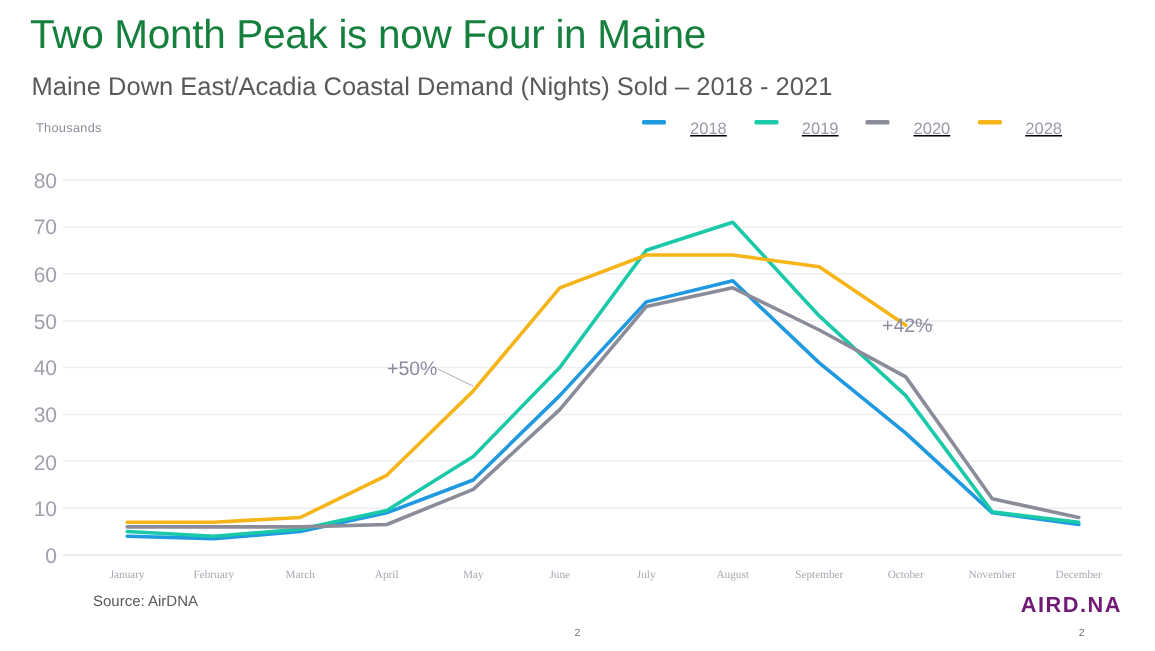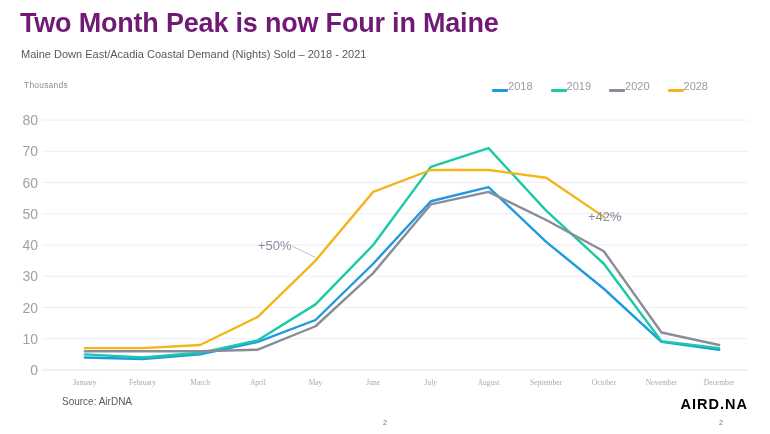--- a/index.html
+++ b/index.html
@@ -21,30 +21,30 @@
     background: #ffffff;
     box-sizing: border-box;
   }
 
   
   #title {
     position: absolute;
     left: 20px;
     top: 8px;
     font-size: 27px;
-    color: #701a75;
-    font-weight: 700;
+    color: #15803d;
+    font-weight: 400;
     letter-spacing: -0.2px;
     white-space: nowrap;
   }
   #subtitle {
     position: absolute;
     left: 21px;
     top: 48px;
-    font-size: 11px;
+    font-size: 17px;
     color: #595959;
     font-weight: 400;
     white-space: nowrap;
   }
 
   
   #chart-area {
     position: absolute;
     left: 0px;
     top: 72px;
@@ -64,22 +64,23 @@
   #legend {
     position: absolute;
     right: 62px;
     top: 8px;
     display: flex;
     gap: 18px;
     align-items: center;
   }
   .legend-item {
     display: flex;
-    align-items: flex-end;
-    gap: 0;
+    align-items: flex-start;
+    gap: 16px;
+    text-decoration: underline;
   }
   .legend-swatch {
     display: inline-block;
     width: 16px;
     height: 2.6px;
     border-radius: 1px;
   }
   .legend-label {
     font-size: 11px;
     color: #9a9aa6;
@@ -125,21 +126,21 @@
     font-size: 10px;
     color: #595959;
     margin-left: 41px;
   }
   #logo {
     position: absolute;
     right: 22px;
     top: 396px;
     font-size: 14.5px;
     letter-spacing: 1px;
-    color: #000000;
+    color: #701a75;
     font-weight: 700;
   }
   .pagenum {
     position: absolute;
     top: 419px;
     font-size: 7px;
     color: #6e6e78;
   }
   #pagenum-center { left: 385px; transform: translateX(-50%); }
   #pagenum-right { right: 47px; }

